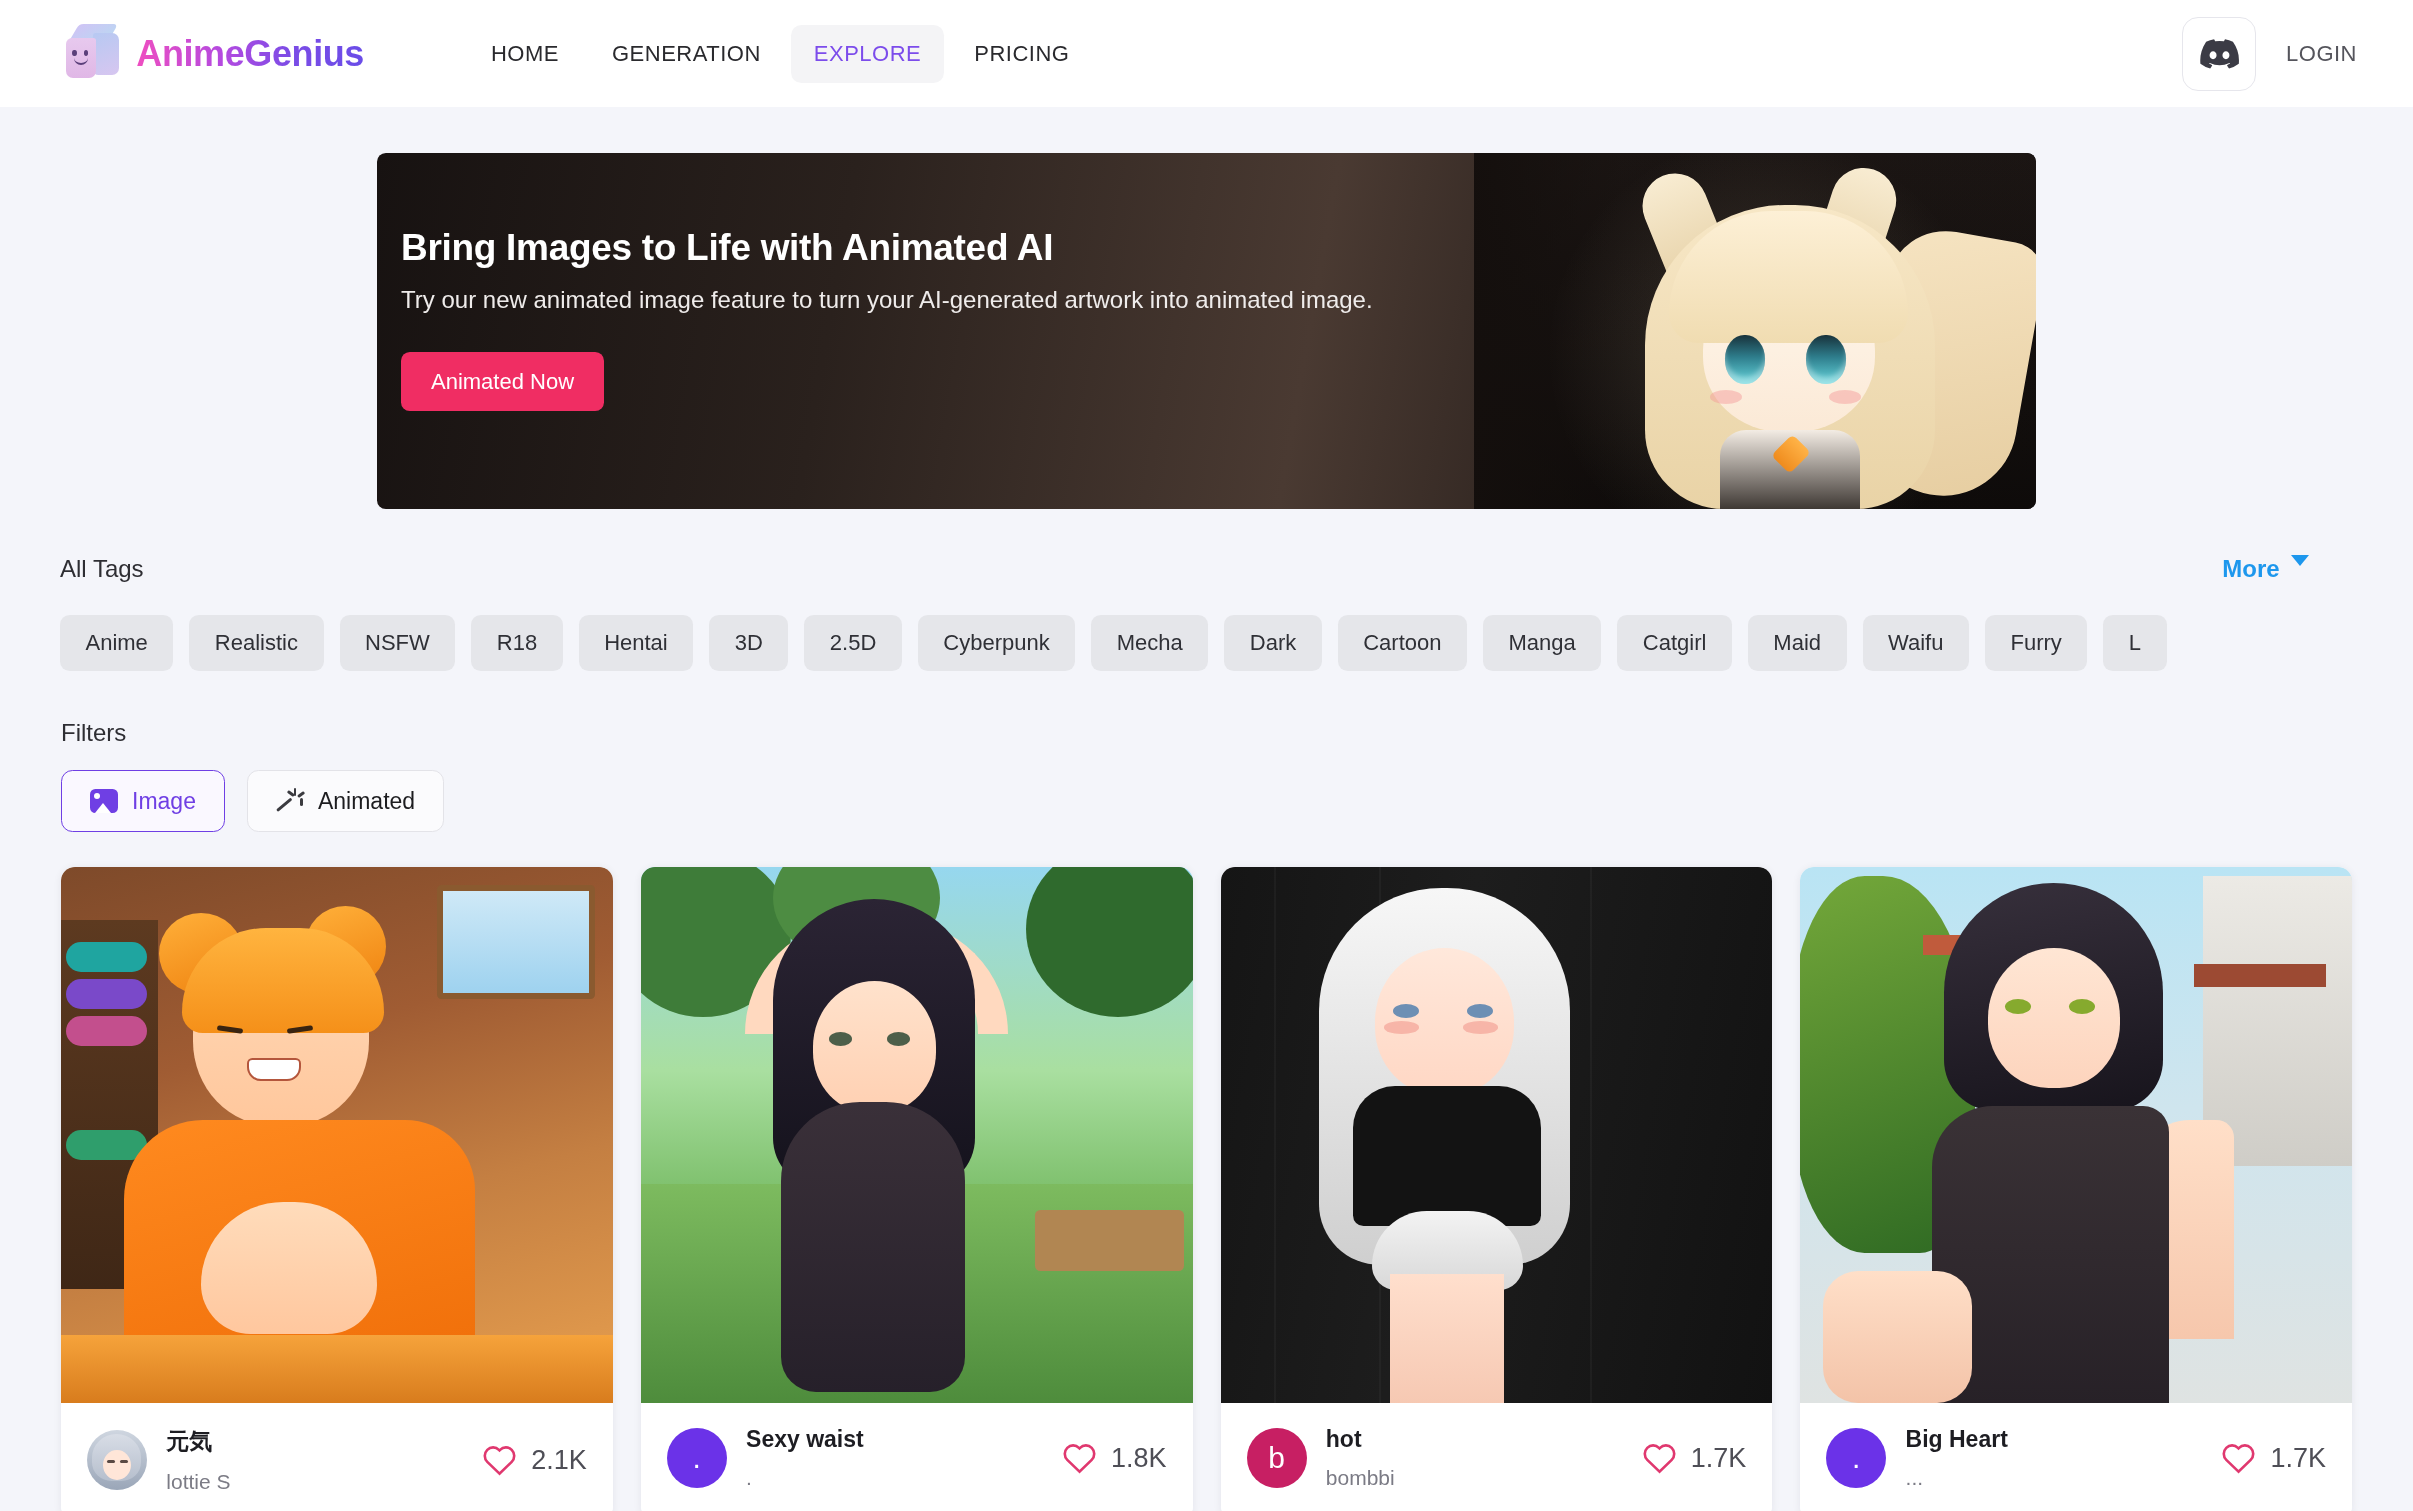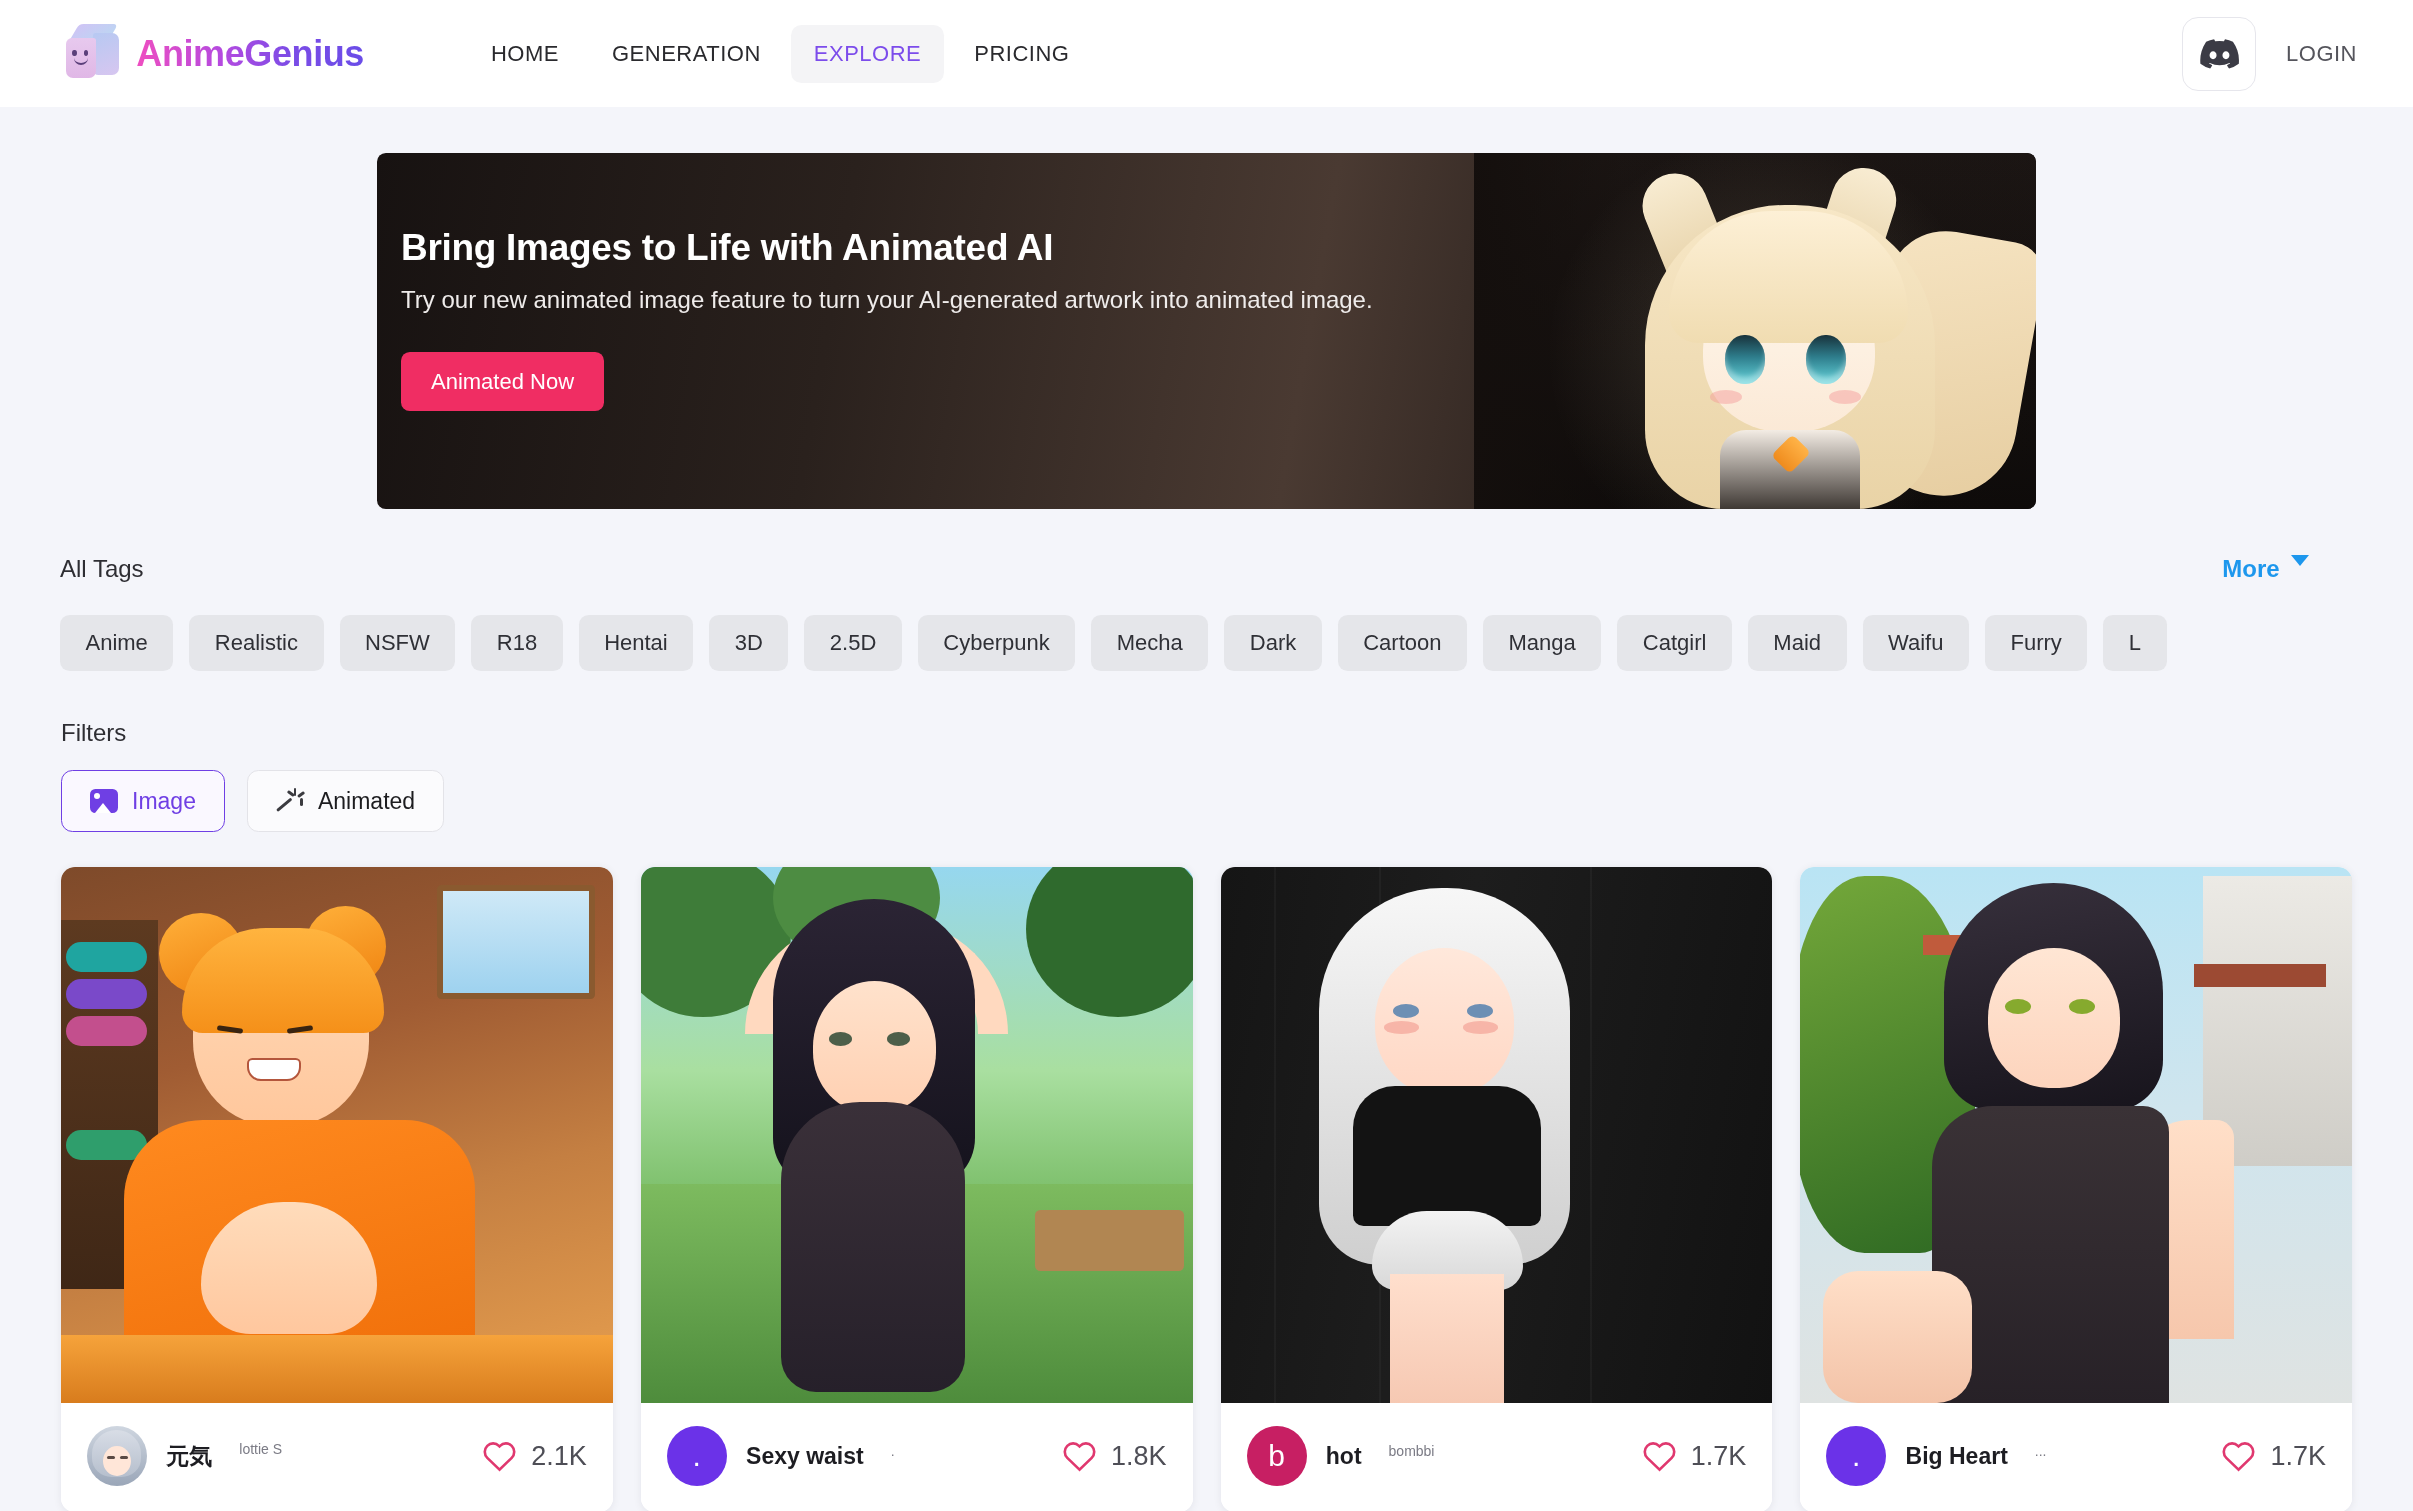--- a/index.html
+++ b/index.html
@@ -295,23 +295,23 @@
   .avatar {
     width: 60px; height: 60px; border-radius: 50%; flex: 0 0 auto;
     display: flex; align-items: center; justify-content: center;
     color: #fff; font-size: 30px; font-weight: 500; overflow: hidden; position: relative;
   }
   .avatar.photo { background: linear-gradient(180deg,#cfd6e0,#9aa6b8); }
   .avatar.photo .av-hair { position:absolute; left:5.3px; top:3.5px; width:49px; height:47px; background:linear-gradient(180deg,#d8dde6,#b6bfcd); border-radius:50% 50% 40% 40%; }
   .avatar.photo .av-face { position:absolute; left:16px; top:19.3px; width:28px; height:30px; background:#ffe6d8; border-radius:50%; }
   .avatar.photo .av-eye { position:absolute; top:30px; width:8px; height:2.6px; background:#5a4a44; border-radius:1.8px; }
   .avatar.photo .av-eye.l { left:20px; } .avatar.photo .av-eye.r { left:33px; }
-  .card-meta { display: flex; flex-direction: row; gap: 27px; min-width: 0; }
+  .card-meta { display: flex; flex-direction: column; gap: 13px; min-width: 0; }
   .card-title { font-size: 23px; font-weight: 700; color: #1d1d22; white-space: nowrap; overflow: hidden; text-overflow: ellipsis; }
-  .card-author { font-size: 14px; color: #7b7b85; white-space: nowrap; overflow: hidden; text-overflow: ellipsis; }
+  .card-author { font-size: 21px; color: #7b7b85; white-space: nowrap; overflow: hidden; text-overflow: ellipsis; }
   .card-likes { margin-left: auto; display: flex; align-items: center; gap: 14px; }
   .like-count { font-size: 27px; color: #4e4e56; }
 </style>
 </head>
 <body>
 
 <div class="header">
 
   <div class="logo-wrap">
     <div class="logo-cube">

